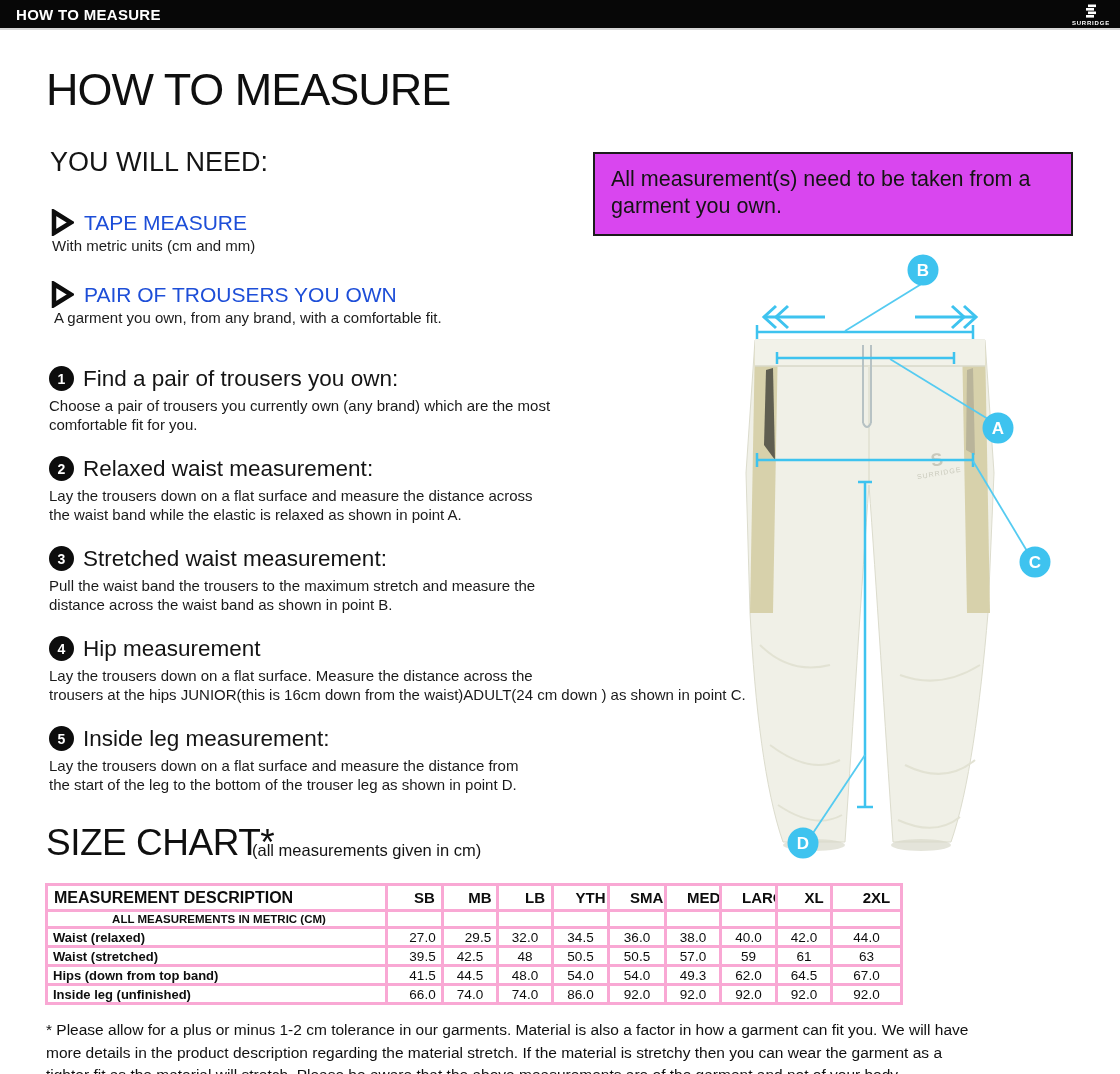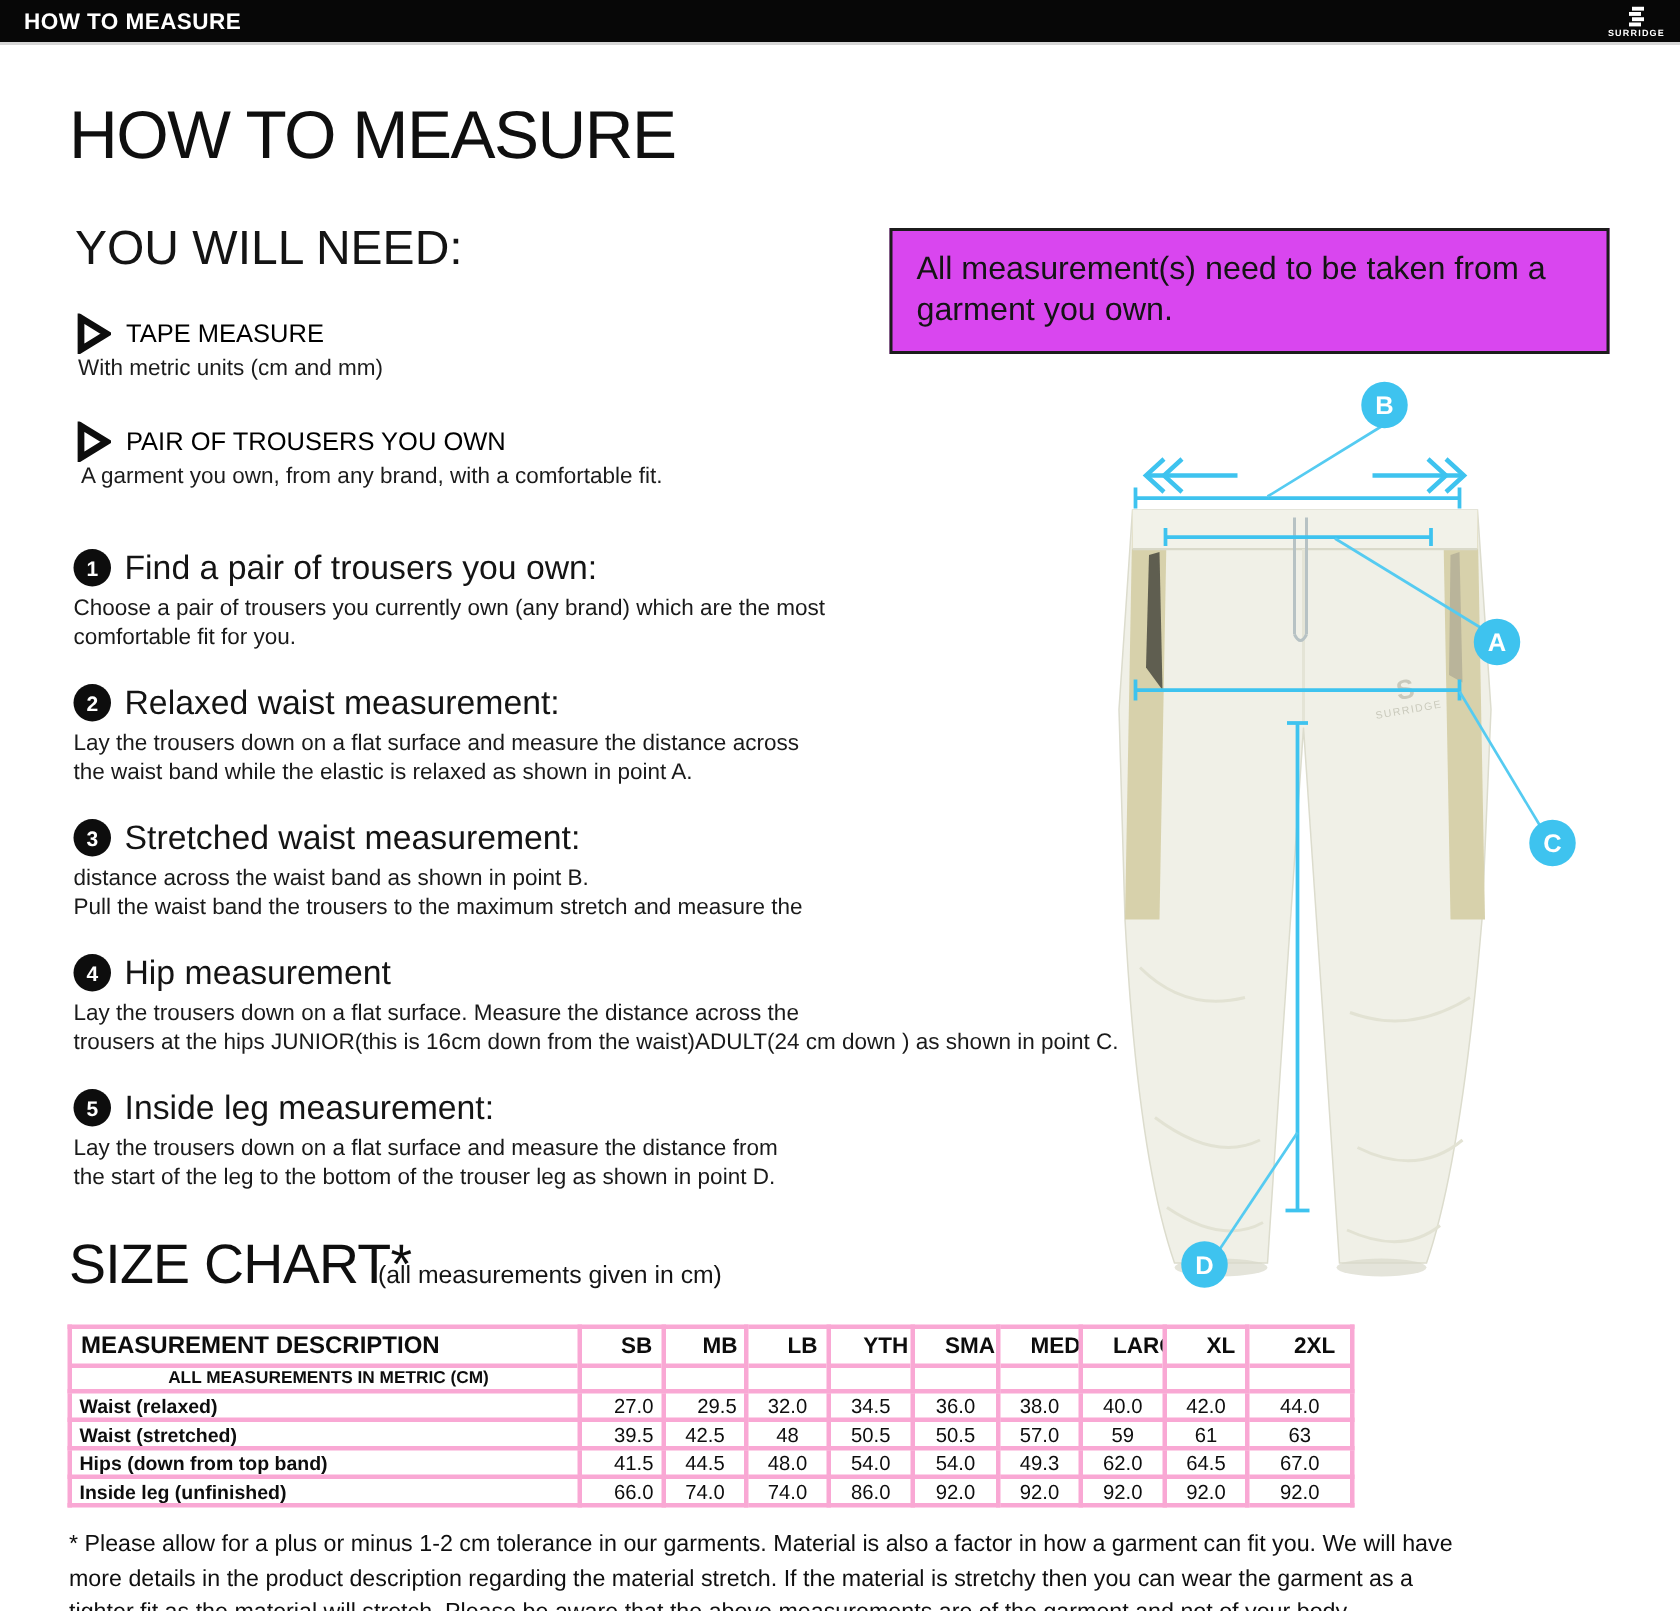--- a/index.html
+++ b/index.html
@@ -11,23 +11,23 @@
   .topbar { position:absolute; left:0; top:0; width:1120px; height:30px; background:#070707;
             border-bottom:2px solid #d6d6d6; display:flex; align-items:center;
             justify-content:space-between; padding:0 10px 0 16px; }
   .topbar-title { color:#fff; font-size:15px; font-weight:bold; letter-spacing:.3px; }
   .brand { display:flex; flex-direction:column; align-items:center; line-height:1; padding-top:2px; }
   .brand-text { color:#fff; font-size:6px; font-weight:bold; letter-spacing:.8px; margin-top:1px; }
 
   h1.title { position:absolute; left:46px; top:64px; font-size:45px; font-weight:normal;
              letter-spacing:-1px; color:#0f0f0f; }
 
-  .need-heading { position:absolute; left:50px; top:147px; font-size:32px; font-weight:normal; color:#141414;text-align:center; }
+  .need-heading { position:absolute; left:50px; top:147px; font-size:27px; font-weight:normal; color:#141414;text-align:center; }
   .need-item { position:absolute; left:50px; display:flex; align-items:center; gap:10px; }
-  .need-title { font-size:17px; color:#000000; }
+  .need-title { font-size:21px; color:#1d4ed8; }
   .need-sub { position:absolute; font-size:15px; color:#1c1c1c; }
 
   .notice { position:absolute; left:593px; top:152px; width:480px; height:84px;
             border:2.5px solid #1c1c1c; padding:12px 16px; background:#d946ef; }
   .notice p { font-size:21.5px; line-height:27px; color:#141414; max-width:452px; }
 
   .step { position:absolute; left:49px; width:700px; }
   .step-row { display:flex; align-items:center; gap:9px; height:27px; }
   .badge { width:25px; height:25px; border-radius:50%; background:#0d0d0d; color:#fff; flex:0 0 25px;
            display:flex; align-items:center; justify-content:center; font-size:14px; font-weight:bold; }
@@ -117,22 +117,22 @@
       <div>the waist band while the elastic is relaxed as shown in point A.</div>
     </div>
   </div>
 
   <div class="step" style="top:545px">
     <div class="step-row">
       <span class="badge">3</span>
       <span class="step-h">Stretched waist measurement:</span>
     </div>
     <div class="step-body">
+      <div>Pull the waist band the trousers to the maximum stretch and measure the</div>
       <div>distance across the waist band as shown in point B.</div>
-      <div>Pull the waist band the trousers to the maximum stretch and measure the</div>
     </div>
   </div>
 
   <div class="step" style="top:635px">
     <div class="step-row">
       <span class="badge">4</span>
       <span class="step-h">Hip measurement</span>
     </div>
     <div class="step-body">
       <div>Lay the trousers down on a flat surface. Measure the distance across the</div>

